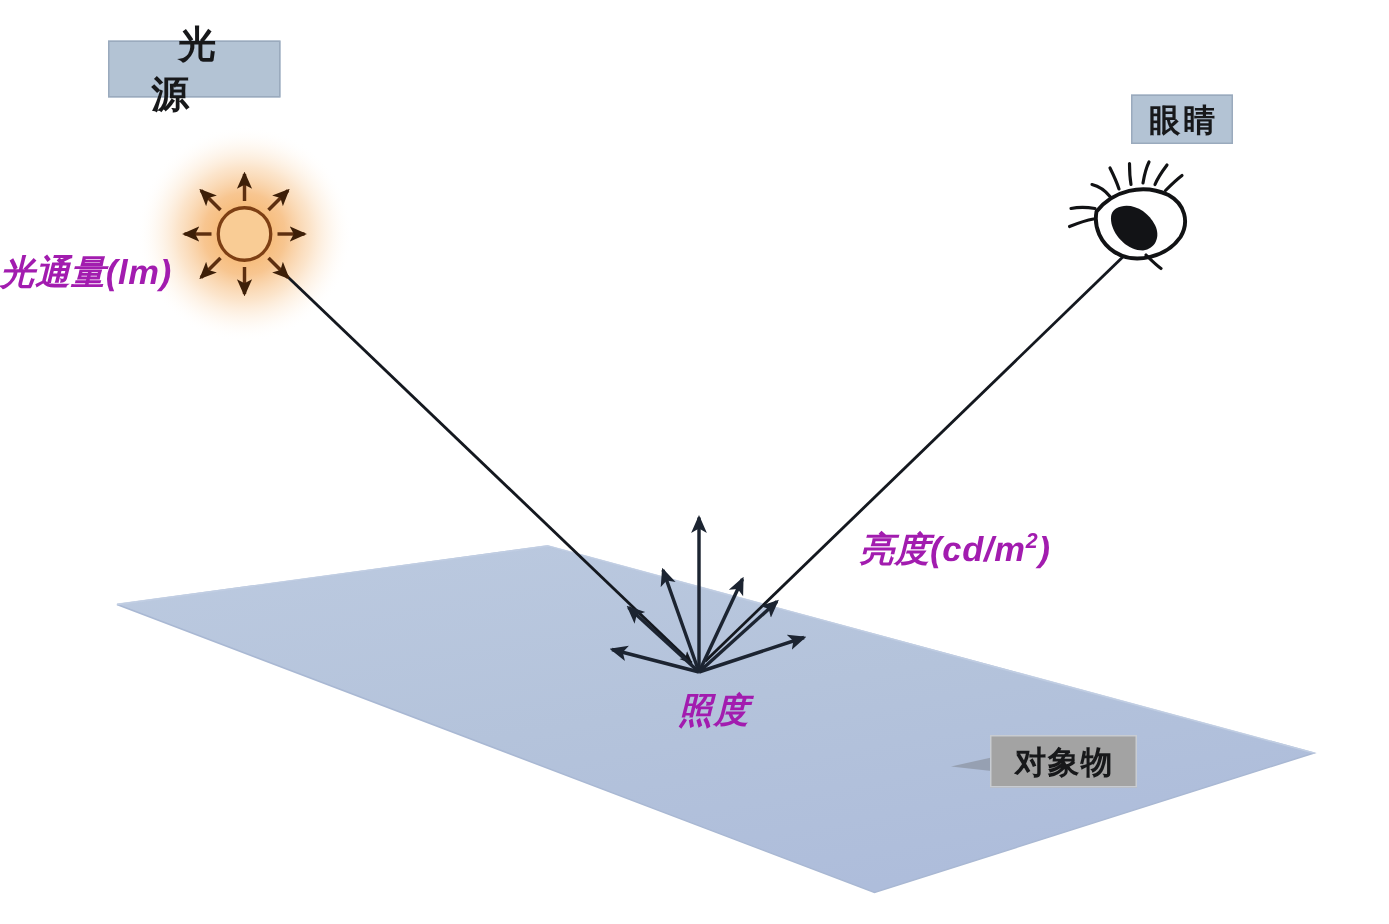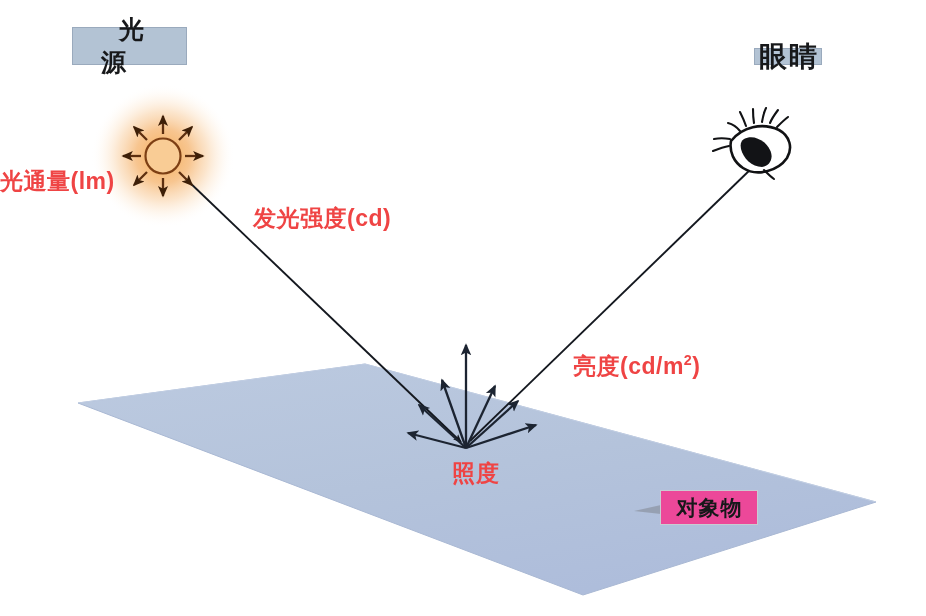--- a/index.html
+++ b/index.html
@@ -44,54 +44,55 @@
     height: 38px;
     font-size: 25px;
   }
   #tag-source .inner {
     letter-spacing: 18px;
     text-indent: 18px;
     margin-left: 28px;
   }
   #tag-eye {
     left: 754px;
-    top: 48px;
+    top: 63px;
     width: 68px;
-    height: 17px;
-    font-size: 28px;
+    height: 33px;
+    font-size: 21px;
   }
   #tag-eye .inner {
     letter-spacing: 2px;
     text-indent: 2px;
   }
   
   #tag-object {
     position: absolute;
     left: 660px;
     top: 490px;
     width: 98px;
     height: 35px;
-    background: #ec4899;
+    background: #a3a3a3;
     border: 1px solid #c8ccd2;
     display: flex;
     align-items: center;
     justify-content: center;
     box-sizing: border-box;
     color: #17181a;
     font-weight: 700;
     font-size: 21px;
   }
   #tag-object .inner { letter-spacing: 1px; text-indent: 1px; }
 
   
   .txt {
     position: absolute;
-    color: #ef4444;
+    color: #a21caf;
     white-space: nowrap;
     font-weight: 700;
+    font-style: italic;
   }
   #label-flux {
     left: 0px;
     top: 166px;
     font-size: 23px;
     letter-spacing: 0.5px;
   }
   #label-intensity {
     left: 253px;
     top: 203px;
@@ -218,19 +219,18 @@
   <div class="tag-box" id="tag-eye">
     <span class="inner">眼睛</span>
   </div>
 
   <div id="tag-object">
     <span class="inner">对象物</span>
   </div>
 
   <div class="txt" id="label-flux">光通量(lm)</div>
 
-  <div class="txt" id="label-intensity">发光强度(cd)</div>
 
   <div class="txt" id="label-luminance"><span>亮度(cd/m</span><sup class="sq">2</sup><span>)</span></div>
 
   <div class="txt" id="label-illuminance">照度</div>
 
 </div>
 
 </body></html>

